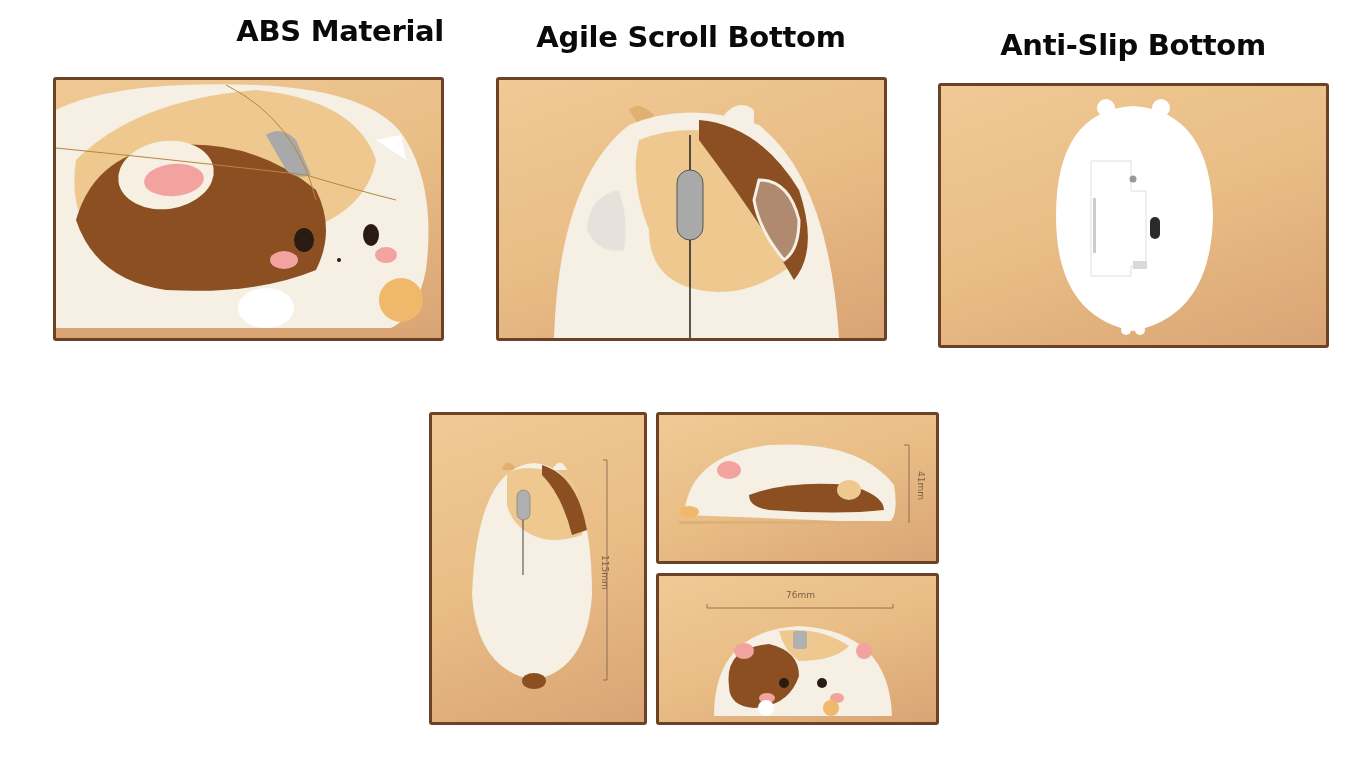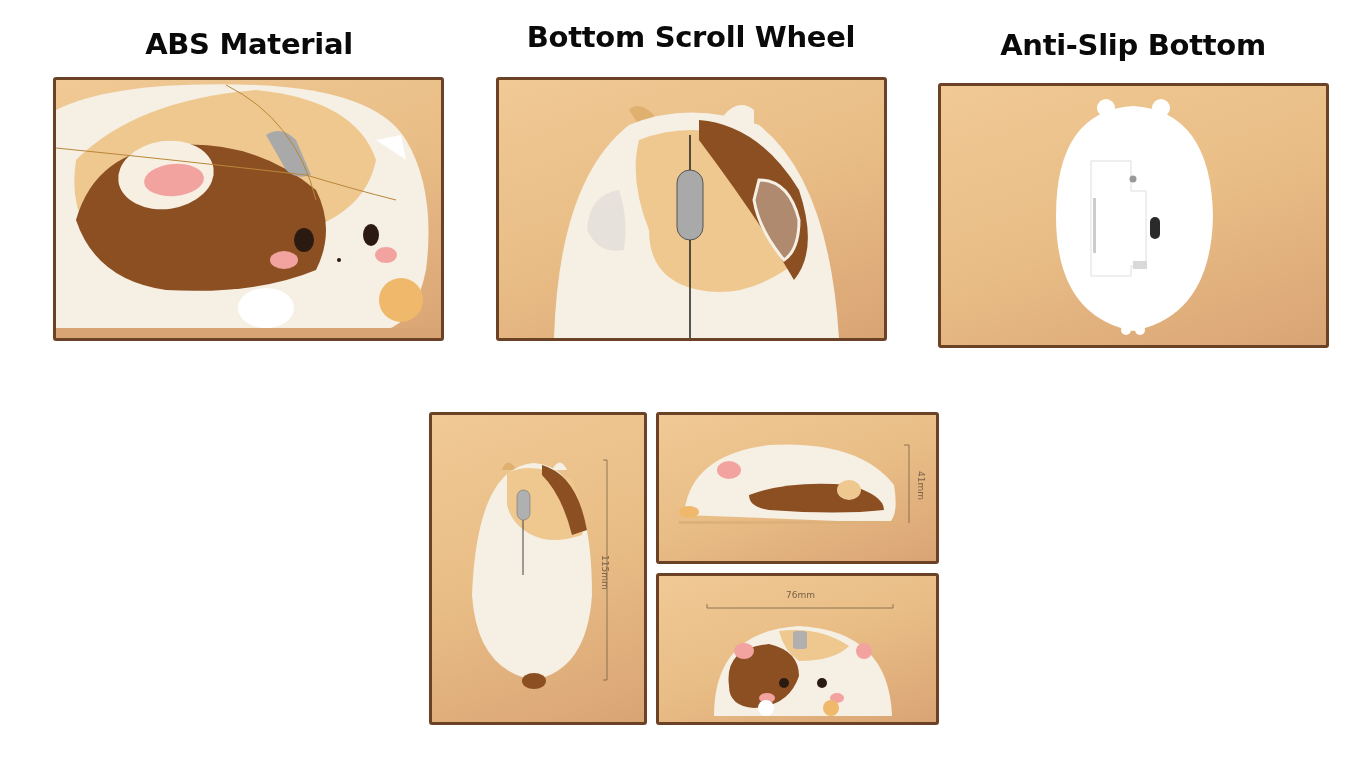--- a/index.html
+++ b/index.html
@@ -13,22 +13,22 @@
 
   .frame {
     position: absolute; border: 3px solid #6b4226; border-radius: 3px; overflow: hidden;
     background: linear-gradient(160deg, #f0c994 0%, #e9bd86 50%, #d9a474 100%);
   }
   .frame svg { width: 100%; height: 100%; display: block; }
 </style>
 </head>
 <body>
 
-<div class="heading" style="left:54px; top:30px; width:390px;">ABS Material</div>
-<div class="heading" style="left:496px; top:23px; width:390px;">Bottom Scroll Wheel</div>
+<div class="heading" style="left:54px; top:17px; width:390px;text-align:right;">ABS Material</div>
+<div class="heading" style="left:496px; top:23px; width:390px;">Agile Scroll Bottom</div>
 <div class="heading" style="left:938px; top:23px; width:390px;margin-top:8px;">Anti-Slip Bottom</div>
 
 <div class="frame" style="left:53px; top:77px; width:391px; height:264px;">
   <svg viewBox="0 0 385 258" preserveAspectRatio="none">
     <path d="M0 30 Q60 0 200 5 Q320 10 350 60 Q380 110 370 190 Q360 240 330 250 L0 258 Z" fill="#f5efe4"></path>
     <path d="M20 80 Q80 20 200 10 Q300 20 320 80 Q310 130 250 150 Q150 180 60 170 Q10 150 20 80 Z" fill="#efc88f"></path>
     <path d="M20 140 Q40 70 120 65 Q200 60 260 110 Q280 150 260 190 Q200 215 110 210 Q40 200 20 140 Z" fill="#8b4f22"></path>
     <ellipse cx="110" cy="95" rx="48" ry="34" fill="#f6efe2" transform="rotate(-8 110 95)"></ellipse>
     <ellipse cx="118" cy="100" rx="30" ry="16" fill="#f2a3a0" transform="rotate(-5 118 100)"></ellipse>
     <path d="M210 55 Q225 45 240 60 L255 95 Q240 100 230 90 Z" fill="#a9a9a9"></path>

